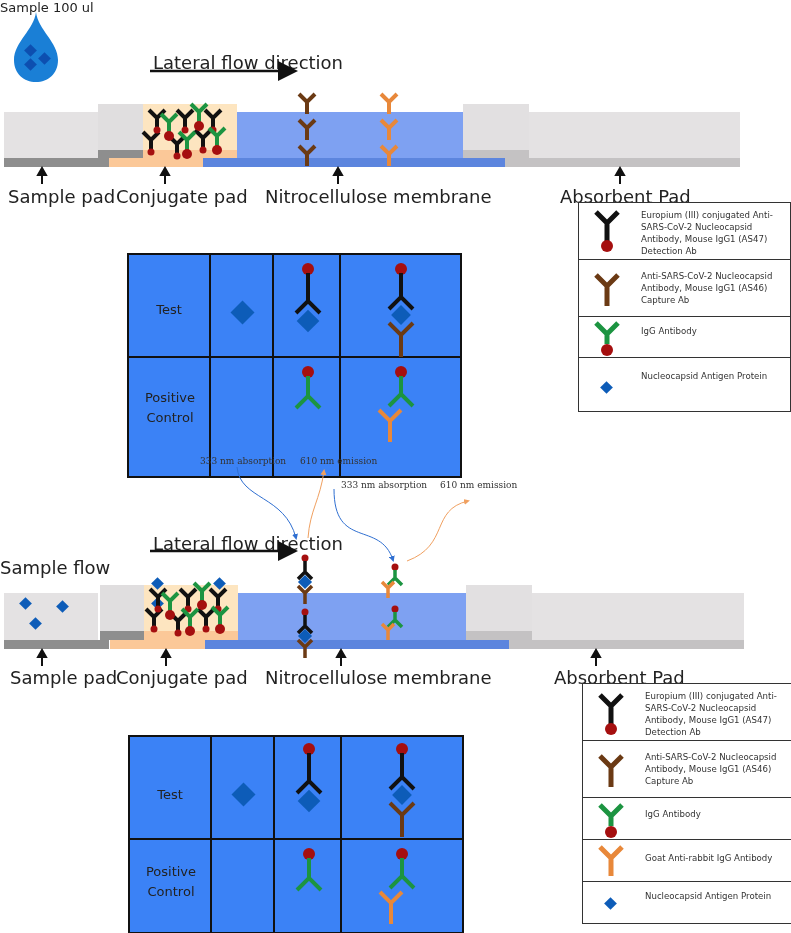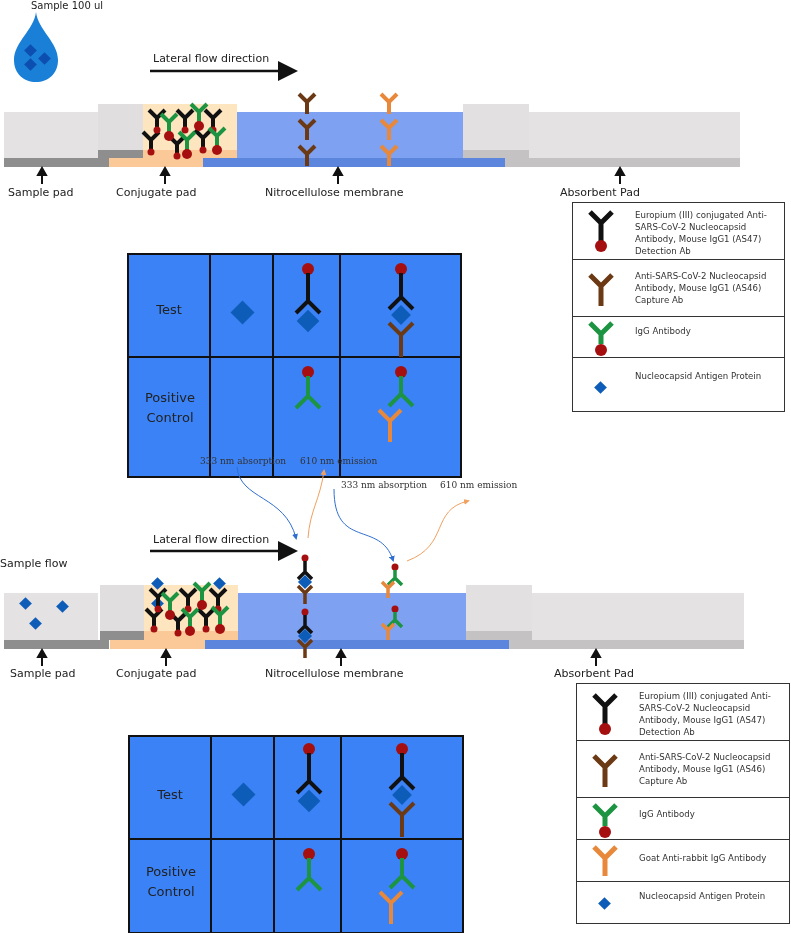--- a/index.html
+++ b/index.html
@@ -1,21 +1,21 @@
 <!DOCTYPE html>
 <html><head>
 <meta charset="utf-8">
 <style>
   html, body { margin: 0; padding: 0; background: #ffffff; }
   body { width: 791px; height: 933px; position: relative; overflow: hidden;
          font-family: "DejaVu Sans", sans-serif; color: #222; }
-  .lbl { position: absolute; font-size: 11px; white-space: nowrap; color: #222; }
+  .lbl { position: absolute; font-size: 18px; white-space: nowrap; color: #222; }
   .small { position: absolute; font-family: "DejaVu Serif", serif; font-size: 9px; white-space: nowrap; color: #333; }
   .pad { position: absolute; }
-  .legend { position: absolute; border: 1px solid #333; background: #fff; }
+  .legend { position: absolute; border: 1px solid #333; background: #fff; margin-left: 6px; }
   .legend-row { position: absolute; left: 0; right: 0; border-bottom: 1px solid #333; }
   .legend-row:last-child { border-bottom: none; }
   .legend-text { position: absolute; left: 62px; font-size: 8.6px; line-height: 12px; color: #333; white-space: pre-line; }
   .grid { position: absolute; border: 2px solid #111; background: #3b82f6; }
   .gcell { position: absolute; border-right: 2px solid #111; border-bottom: 2px solid #111; box-sizing: border-box; }
   .gtext { position: absolute; font-size: 13px; text-align: center; width: 100%; line-height: 20px; }
   svg { position: absolute; overflow: visible; }
 </style>
 </head>
 <body>
@@ -34,21 +34,21 @@
     </marker>
     <marker id="arrow-blue" markerWidth="6" markerHeight="6" refX="4" refY="3" orient="auto">
       <path d="M0,0 L6,3 L0,6 z" fill="#2f6fd1"></path>
     </marker>
     <marker id="arrow-orange" markerWidth="6" markerHeight="6" refX="4" refY="3" orient="auto">
       <path d="M0,0 L6,3 L0,6 z" fill="#f0a060"></path>
     </marker>
   </defs>
 </svg>
 
-<div class="lbl" style="left:0px;top:0px;font-size:10px;margin-left:31px;">Sample 100 ul</div>
+<div class="lbl" style="left:0px;top:0px;font-size:13px;">Sample 100 ul</div>
 
 <svg style="left:14px;top:12px" width="50" height="70">
   <path d="M22,0 C24,18 44,30 44,48 C44,62 34,70 22,70 C10,70 0,62 0,48 C0,30 20,18 22,0 Z" fill="#1a7fd6"></path>
   <rect x="12" y="34" width="9" height="9" fill="#0d4fb0" transform="rotate(45 16.5 38.5)"></rect>
   <rect x="26" y="42" width="9" height="9" fill="#0d4fb0" transform="rotate(45 30.5 46.5)"></rect>
   <rect x="12" y="48" width="9" height="9" fill="#0d4fb0" transform="rotate(45 16.5 52.5)"></rect>
 </svg>
 
 <div class="lbl" style="left:153px;top:52px;">Lateral flow direction</div>
 <svg style="left:150px;top:66px" width="150" height="12">

